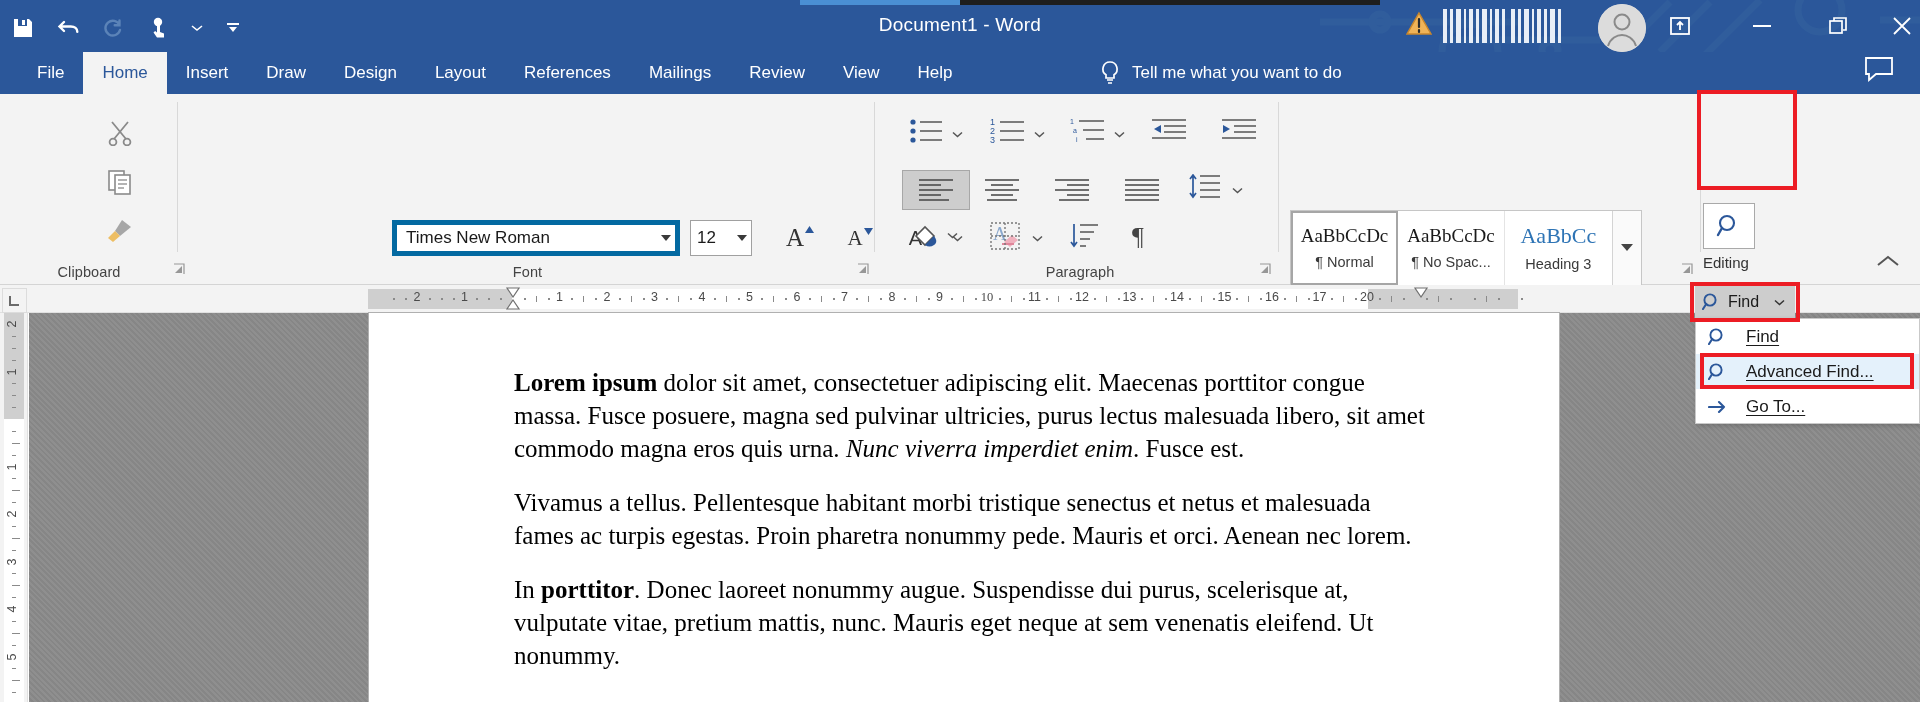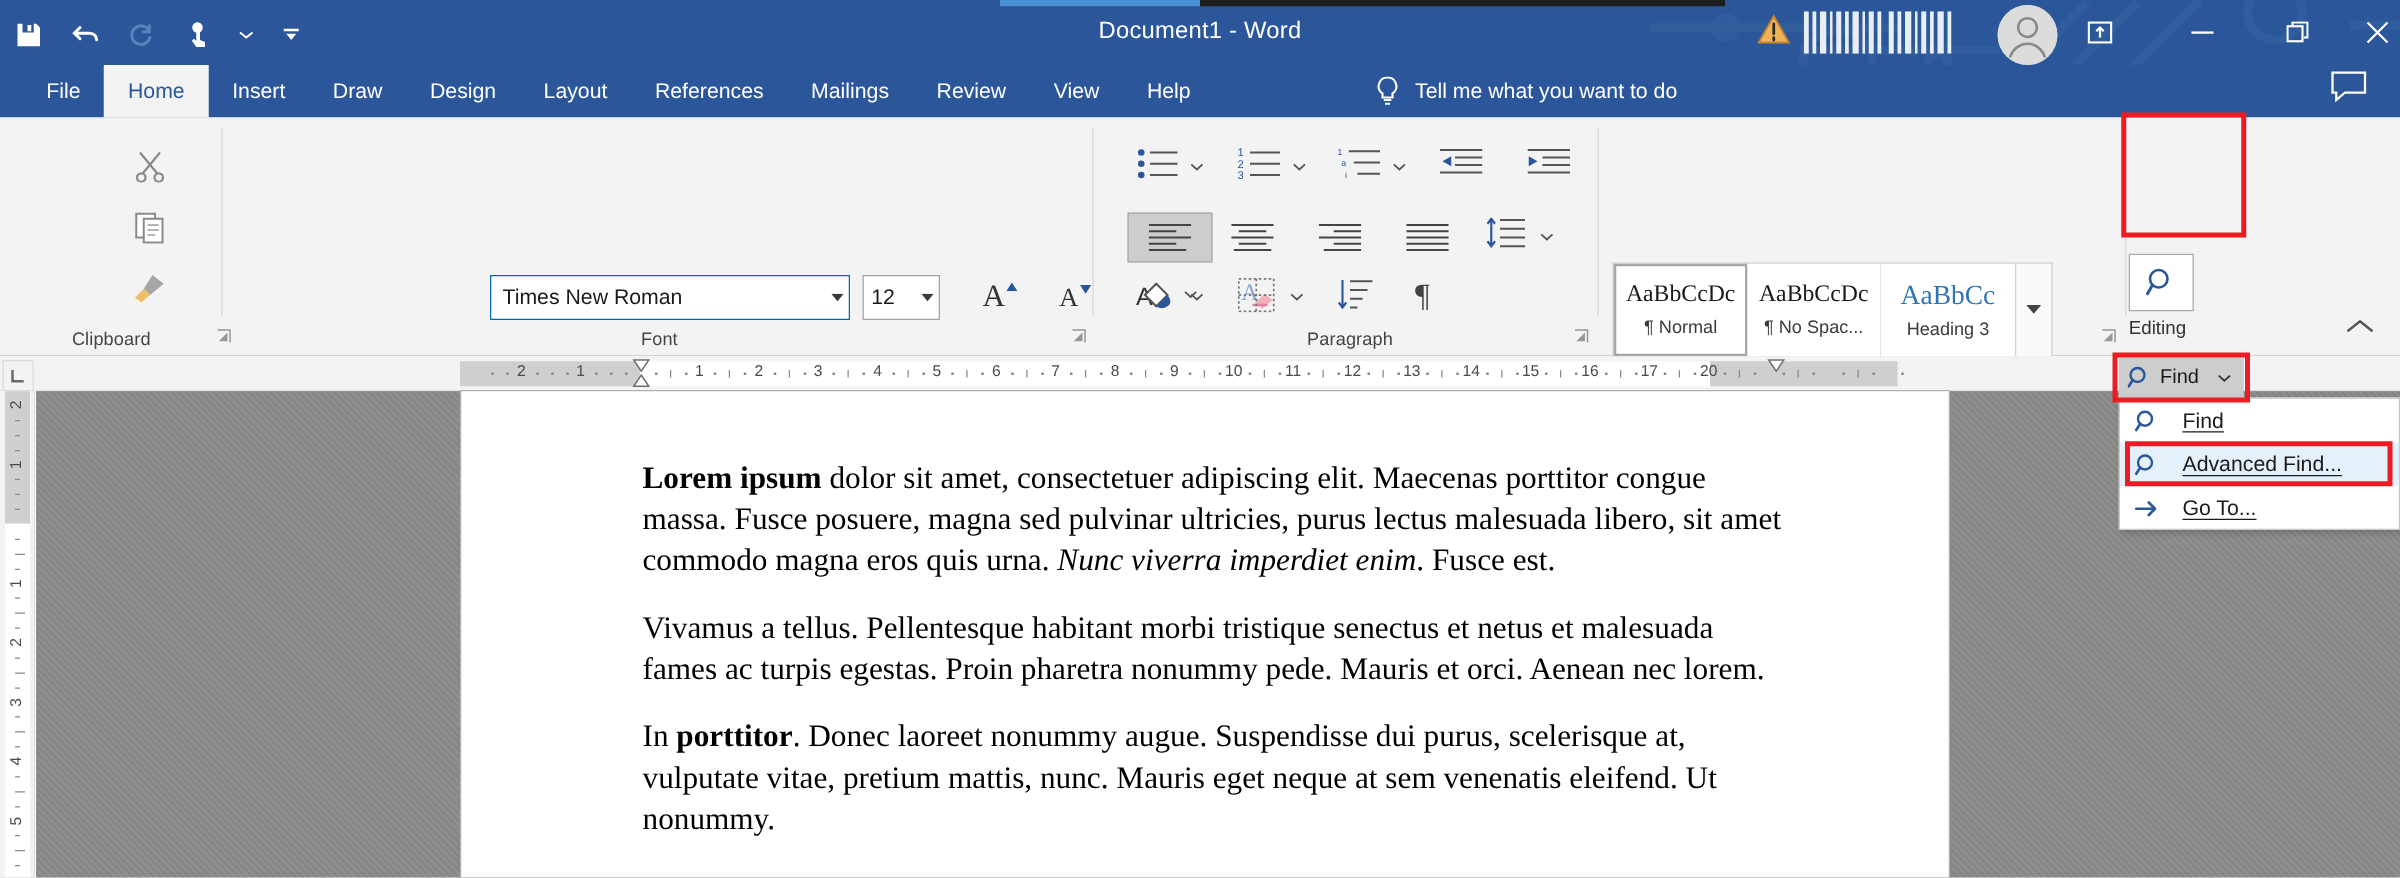--- a/index.html
+++ b/index.html
@@ -83,21 +83,21 @@
   .paste-btn {
     position: absolute; left: 22px; top: 14px; width: 68px; height: 138px;
     display: flex; flex-direction: column; align-items: center;
   }
   .paste-label { font-size: 15px; color: #333; margin-top: 2px; }
   .cb-icon { position: absolute; width: 40px; height: 38px; display:flex; align-items:center; justify-content:center; }
 
   
   .fontbox {
     position: absolute; left: 212px; top: 126px; width: 288px; height: 36px;
-    background: #fff; border: 1px solid #0369a1; display: flex; align-items: center;
+    background: #fff; border: 5px solid #0369a1; display: flex; align-items: center;
   }
   .fontbox .val { flex: 1; padding-left: 9px; font-size: 17px; color: #1a1a1a; }
   .sizebox {
     position: absolute; left: 510px; top: 126px; width: 62px; height: 36px;
     background: #fff; border: 1px solid #a0a0a0; display: flex; align-items: center;
   }
   .sizebox .val { flex: 1; padding-left: 6px; font-size: 17px; color: #1a1a1a; }
   .caret-sm { width: 18px; display: flex; align-items: center; justify-content: center; }
   .ricon {
     position: absolute; display: flex; align-items: center; justify-content: center;
@@ -697,21 +697,21 @@
           <span class="hr-num" style="left: 436.5px;">1</span>
           <span class="hr-num" style="left: 531.5px;">1</span>
           <span class="hr-num" style="left: 579px;">2</span>
           <span class="hr-num" style="left: 626.5px;">3</span>
           <span class="hr-num" style="left: 674px;">4</span>
           <span class="hr-num" style="left: 721.5px;">5</span>
           <span class="hr-num" style="left: 769px;">6</span>
           <span class="hr-num" style="left: 816.5px;">7</span>
           <span class="hr-num" style="left: 864px;">8</span>
           <span class="hr-num" style="left: 911.5px;">9</span>
-          <span class="hr-num" style="left: 959px;">10</span>
+          <span class="hr-num" style="left: 959px; font-family: Liberation Serif, serif;">10</span>
           <span class="hr-num" style="left: 1006.5px;">11</span>
           <span class="hr-num" style="left: 1054px;">12</span>
           <span class="hr-num" style="left: 1101.5px;">13</span>
           <span class="hr-num" style="left: 1149px;">14</span>
           <span class="hr-num" style="left: 1196.5px;">15</span>
           <span class="hr-num" style="left: 1244px;">16</span>
           <span class="hr-num" style="left: 1291.5px;">17</span>
           <span class="hr-num" style="left: 1339px;">20</span>
           <i class="hr-dot" style="left: 365.25px;"></i>
           <i class="hr-dot" style="left: 377.125px;"></i>

